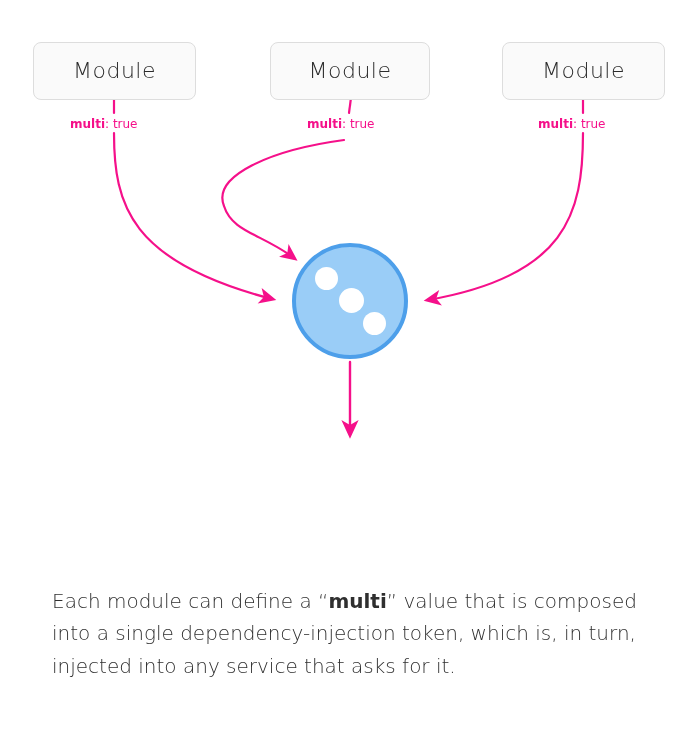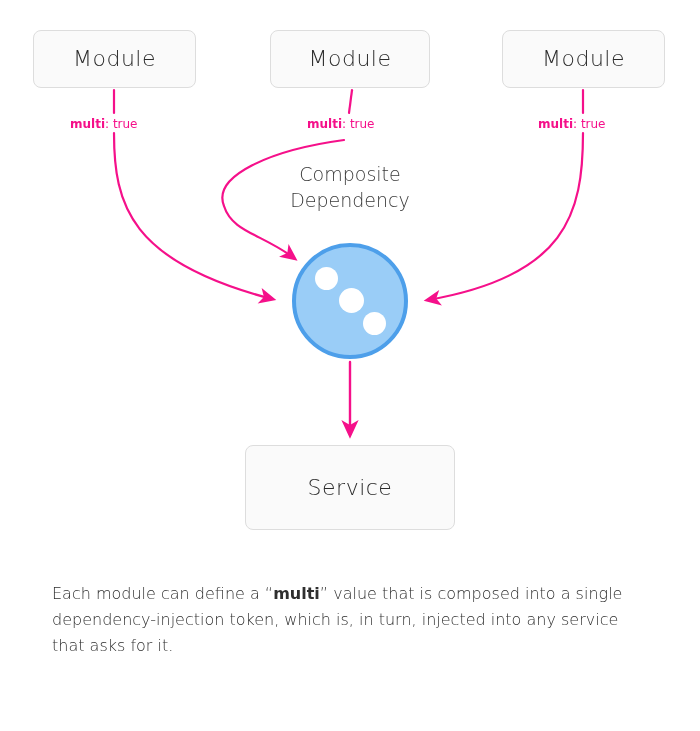--- a/index.html
+++ b/index.html
@@ -30,20 +30,21 @@
   }
   .node-box {
     position: absolute;
     box-sizing: border-box;
     background: #fafafa;
     border: 1px solid #dddddd;
     border-radius: 8px;
     display: flex;
     align-items: center;
     justify-content: center;
+    margin-top: 12px;
   }
   .node-box-label {
     font-family: "DejaVu Sans", sans-serif;
     font-size: 22px;
     font-weight: 300;
     color: #2b2b2b;
     letter-spacing: 0.5px;
     line-height: 1;
     white-space: nowrap;
   }
@@ -106,21 +107,21 @@
   #composite-dot-1 { left: 23px; top: 24px; width: 23px; height: 23px; }
   #composite-dot-2 { left: 47px; top: 45px; width: 25px; height: 25px; }
   #composite-dot-3 { left: 71px; top: 69px; width: 23px; height: 23px; }
 
   #description-text {
     position: absolute;
     left: 52px;
     top: 565px;
     width: 600px;
     font-family: "DejaVu Sans", sans-serif;
-    font-size: 16px;
+    font-size: 20px;
     font-weight: 300;
     color: #2f2f2f;
     line-height: 1.62;
   }
   #description-text b { font-weight: bold; }
 </style>
 </head>
 <body>
 
 <div id="diagram-stage">
@@ -164,31 +165,24 @@
   </div>
 
   <div class="edge-label" id="edge-label-2">
     <span class="key">multi</span><span class="sep">: </span><span class="val">true</span>
   </div>
 
   <div class="edge-label" id="edge-label-3">
     <span class="key">multi</span><span class="sep">: </span><span class="val">true</span>
   </div>
 
-  <div id="composite-caption">
-    <div>Composite</div>
-    <div>Dependency</div>
-  </div>
 
   <div id="composite-node-group">
     <div id="composite-circle"></div>
     <div class="composite-dot" id="composite-dot-1"></div>
     <div class="composite-dot" id="composite-dot-2"></div>
     <div class="composite-dot" id="composite-dot-3"></div>
   </div>
 
-  <div class="node-box" id="service-box">
-    <span class="node-box-label">Service</span>
-  </div>
 
   <p id="description-text"><span>Each module can define a “</span><b>multi</b><span>” value that is composed into a single dependency-injection token, which is, in turn, injected into any service that asks for it.</span></p>
 
 </div>
 
 </body></html>

